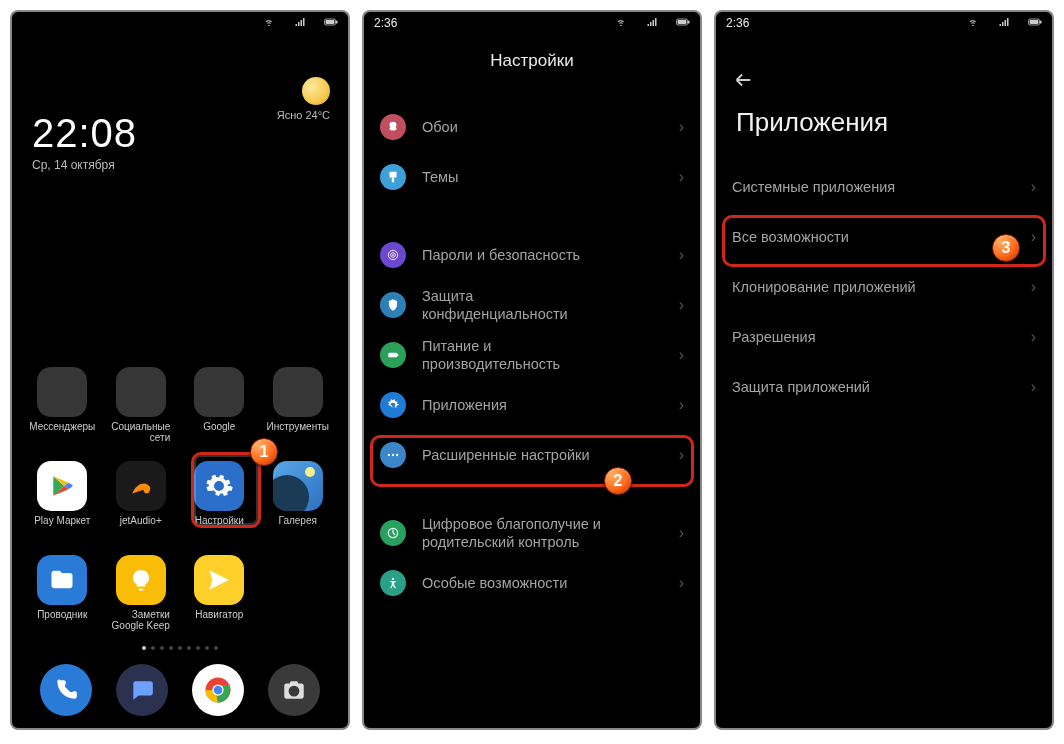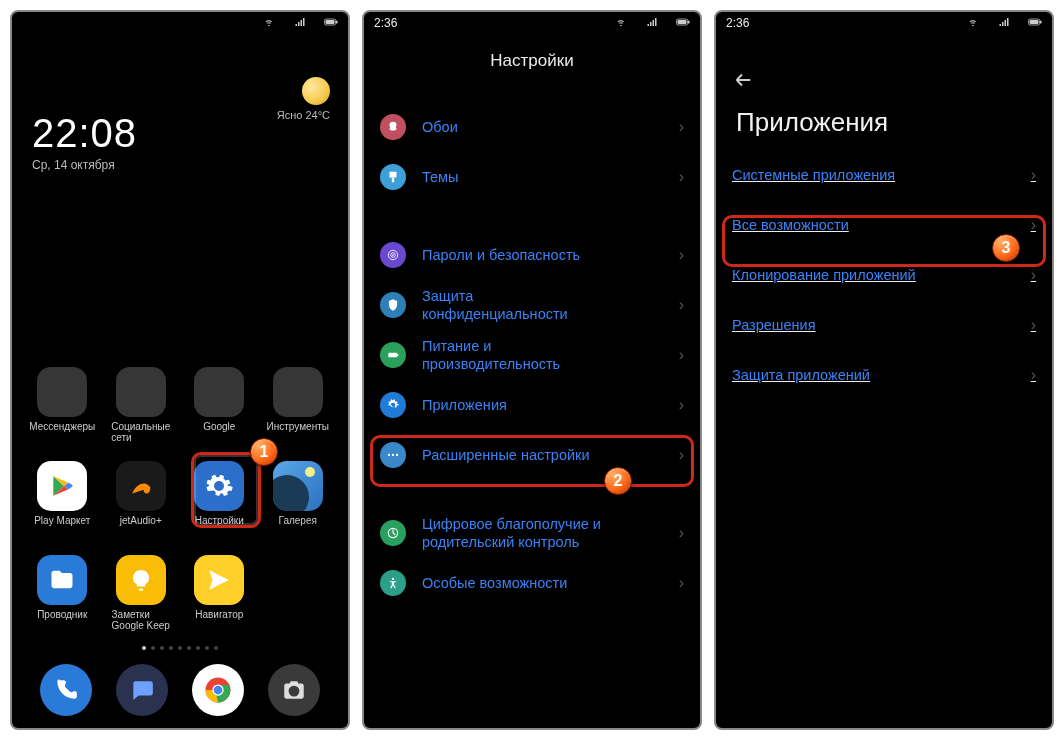--- a/index.html
+++ b/index.html
@@ -65,21 +65,21 @@
     grid-template-columns: repeat(4, 1fr);
     row-gap: 18px;
     column-gap: 6px;
   }
   .app {
     display: flex;
     flex-direction: column;
     align-items: center;
     font-size: 10px;
     color: #ccc;
-    text-align: left;
+    text-align: right;
   }
   .app .icon {
     width: 50px; height: 50px; border-radius: 14px;
     display: flex; align-items: center; justify-content: center;
     margin-bottom: 4px;
     position: relative;
   }
   .app .label { line-height: 11px; min-height: 22px; white-space: pre-line;}
   .folder {
     background: rgba(90,90,90,0.6);
@@ -141,35 +141,35 @@
     top: 95px; left: 20px;
     font-size: 26px;
     font-weight: 400;
     color: #f0f0f0;
   }
   .list {
     position: absolute;
     top: 90px; left:0; right:0; bottom:0;
     overflow:hidden;
   }
-  .list.sub { top: 138px; text-decoration: underline; }
+  .list.sub { top: 150px; }
   .row {
     display:flex;
     align-items:center;
     min-height: 50px;
     padding: 6px 16px;
     position:relative;
   }
   .row .ricon {
     width: 26px; height: 26px; border-radius: 50%;
     display:flex; align-items:center; justify-content:center;
     margin-right: 16px;
     flex-shrink: 0;
   }
-  .row .rlabel { flex:1; font-size: 14.5px; color: #3b82f6; line-height: 18px;}
+  .row .rlabel { flex:1; font-size: 14.5px; color: #a3a3a3; line-height: 18px;}
   .row .chev { color: #555; font-size: 16px; }
   .gap { height: 28px; }
   
   .row-highlight {
     position:absolute;
     border: 3px solid #d02818;
     border-radius: 10px;
     pointer-events:none;
     z-index: 20;
   }

